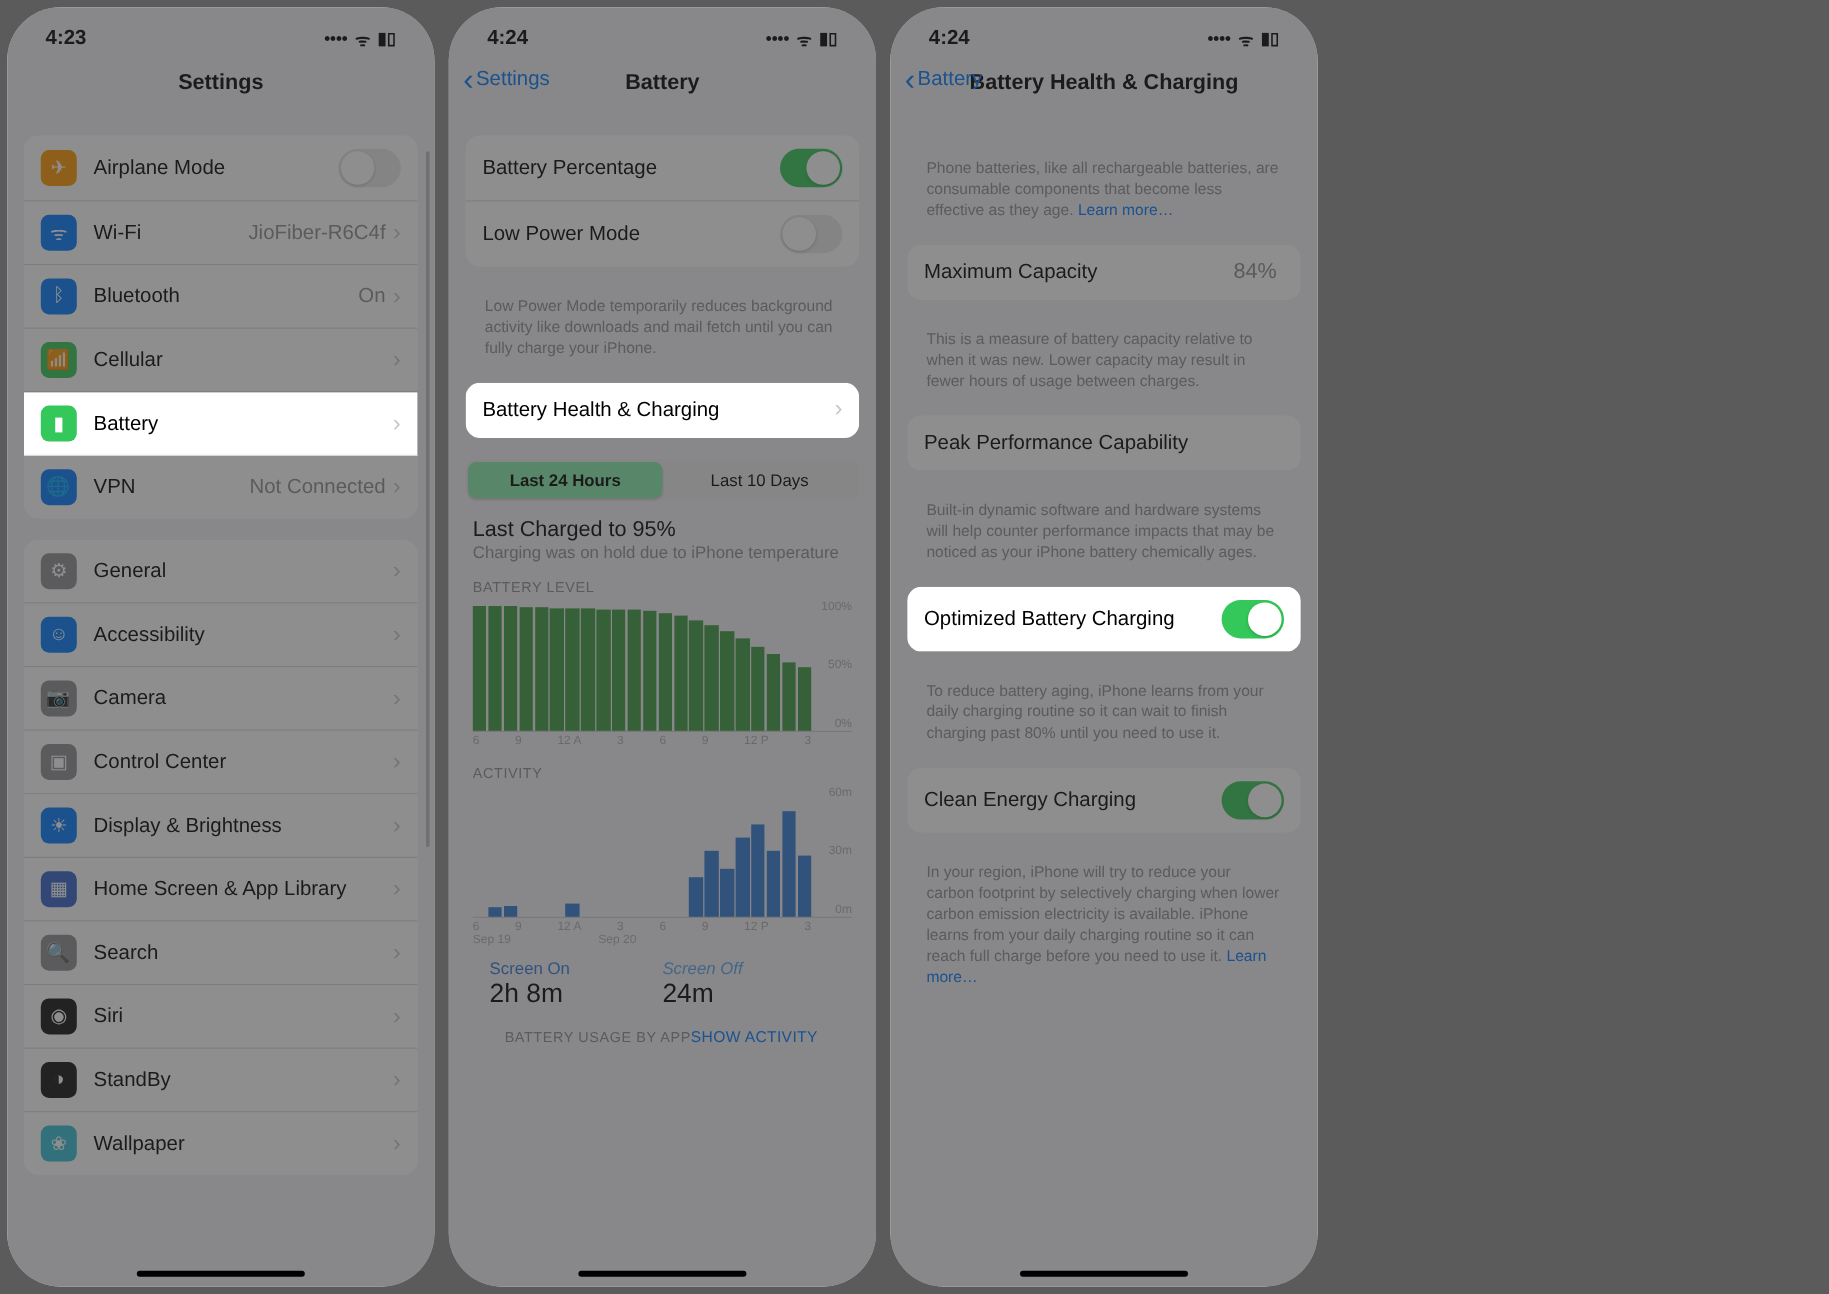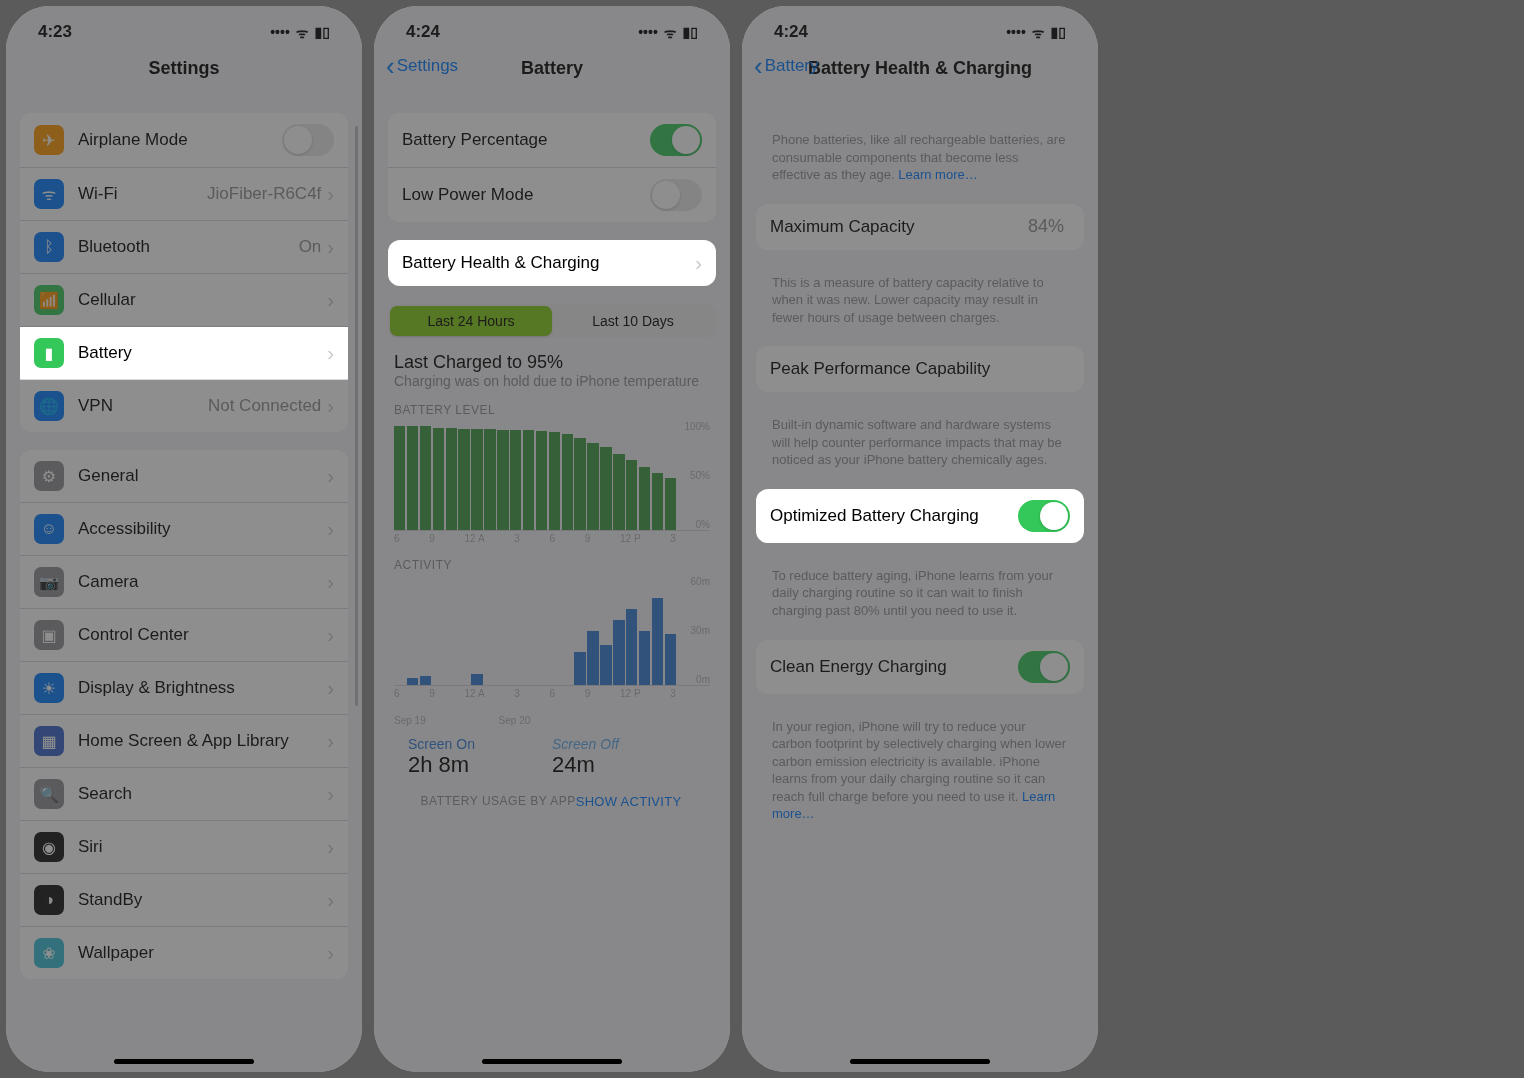--- a/index.html
+++ b/index.html
@@ -99,21 +99,21 @@
   }
   .footer-text a { color:#007aff; text-decoration:none; }
   .segmented {
     display:flex; margin:18px 14px 6px;
     background:#eeeef0; border-radius:9px; padding:2px;
   }
   .segmented .seg {
     flex:1; text-align:center; padding:7px 0; font-size:14px;
     border-radius:7px;
   }
-  .segmented .seg.active { background:#84cc16; box-shadow:0 1px 2px rgba(0,0,0,.15); font-weight:400;}
+  .segmented .seg.active { background:#86efac; box-shadow:0 1px 2px rgba(0,0,0,.15); font-weight:700;}
   .section-label {
     font-size:12px; letter-spacing:.5px; color:#8e8e93;
     padding: 14px 20px 4px; text-transform:uppercase;
   }
   .chart-area {
     margin: 0 20px; height:110px; position:relative;
     border-bottom:0.5px solid #d0d0d4;
   }
   .chart-bars { position:absolute; bottom:0; left:0; right:34px; display:flex; align-items:flex-end; height:100%; gap:1.5px;}
   .chart-bars .bar { flex:1; background:#3d993f; }
@@ -263,20 +263,21 @@
   <div class="group">
     <div class="row">
       <span class="row-label">Battery Percentage</span>
       <span class="toggle on"></span>
     </div>
     <div class="row">
       <span class="row-label">Low Power Mode</span>
       <span class="toggle"></span>
     </div>
   </div>
+  <div class="footer-text">Low Power Mode temporarily reduces background activity like downloads and mail fetch until you can fully charge your iPhone.</div>
 
   <div class="group highlight">
     <div class="row">
       <span class="row-label">Battery Health &amp; Charging</span>
       <span class="chevron">›</span>
     </div>
   </div>
 
   <div class="segmented">
     <div class="seg active">Last 24 Hours</div>
@@ -366,21 +367,21 @@
   <div class="xlabels" id="xl2">
       <span>6</span>
       <span>9</span>
       <span>12 A</span>
       <span>3</span>
       <span>6</span>
       <span>9</span>
       <span>12 P</span>
       <span>3</span>
     </div>
-  <div class="xlabels" style="margin-top:16px; color:#aeaeb2;">
+  <div class="xlabels" style="margin-top:0; color:#aeaeb2;">
     <span>Sep 19</span>
     <span>Sep 20</span>
     <span></span>
       <span></span>
   </div>
 
   <div class="stats-row">
     <div class="stat">
       <div class="k">Screen On</div>
       <div class="v">2h 8m</div>

